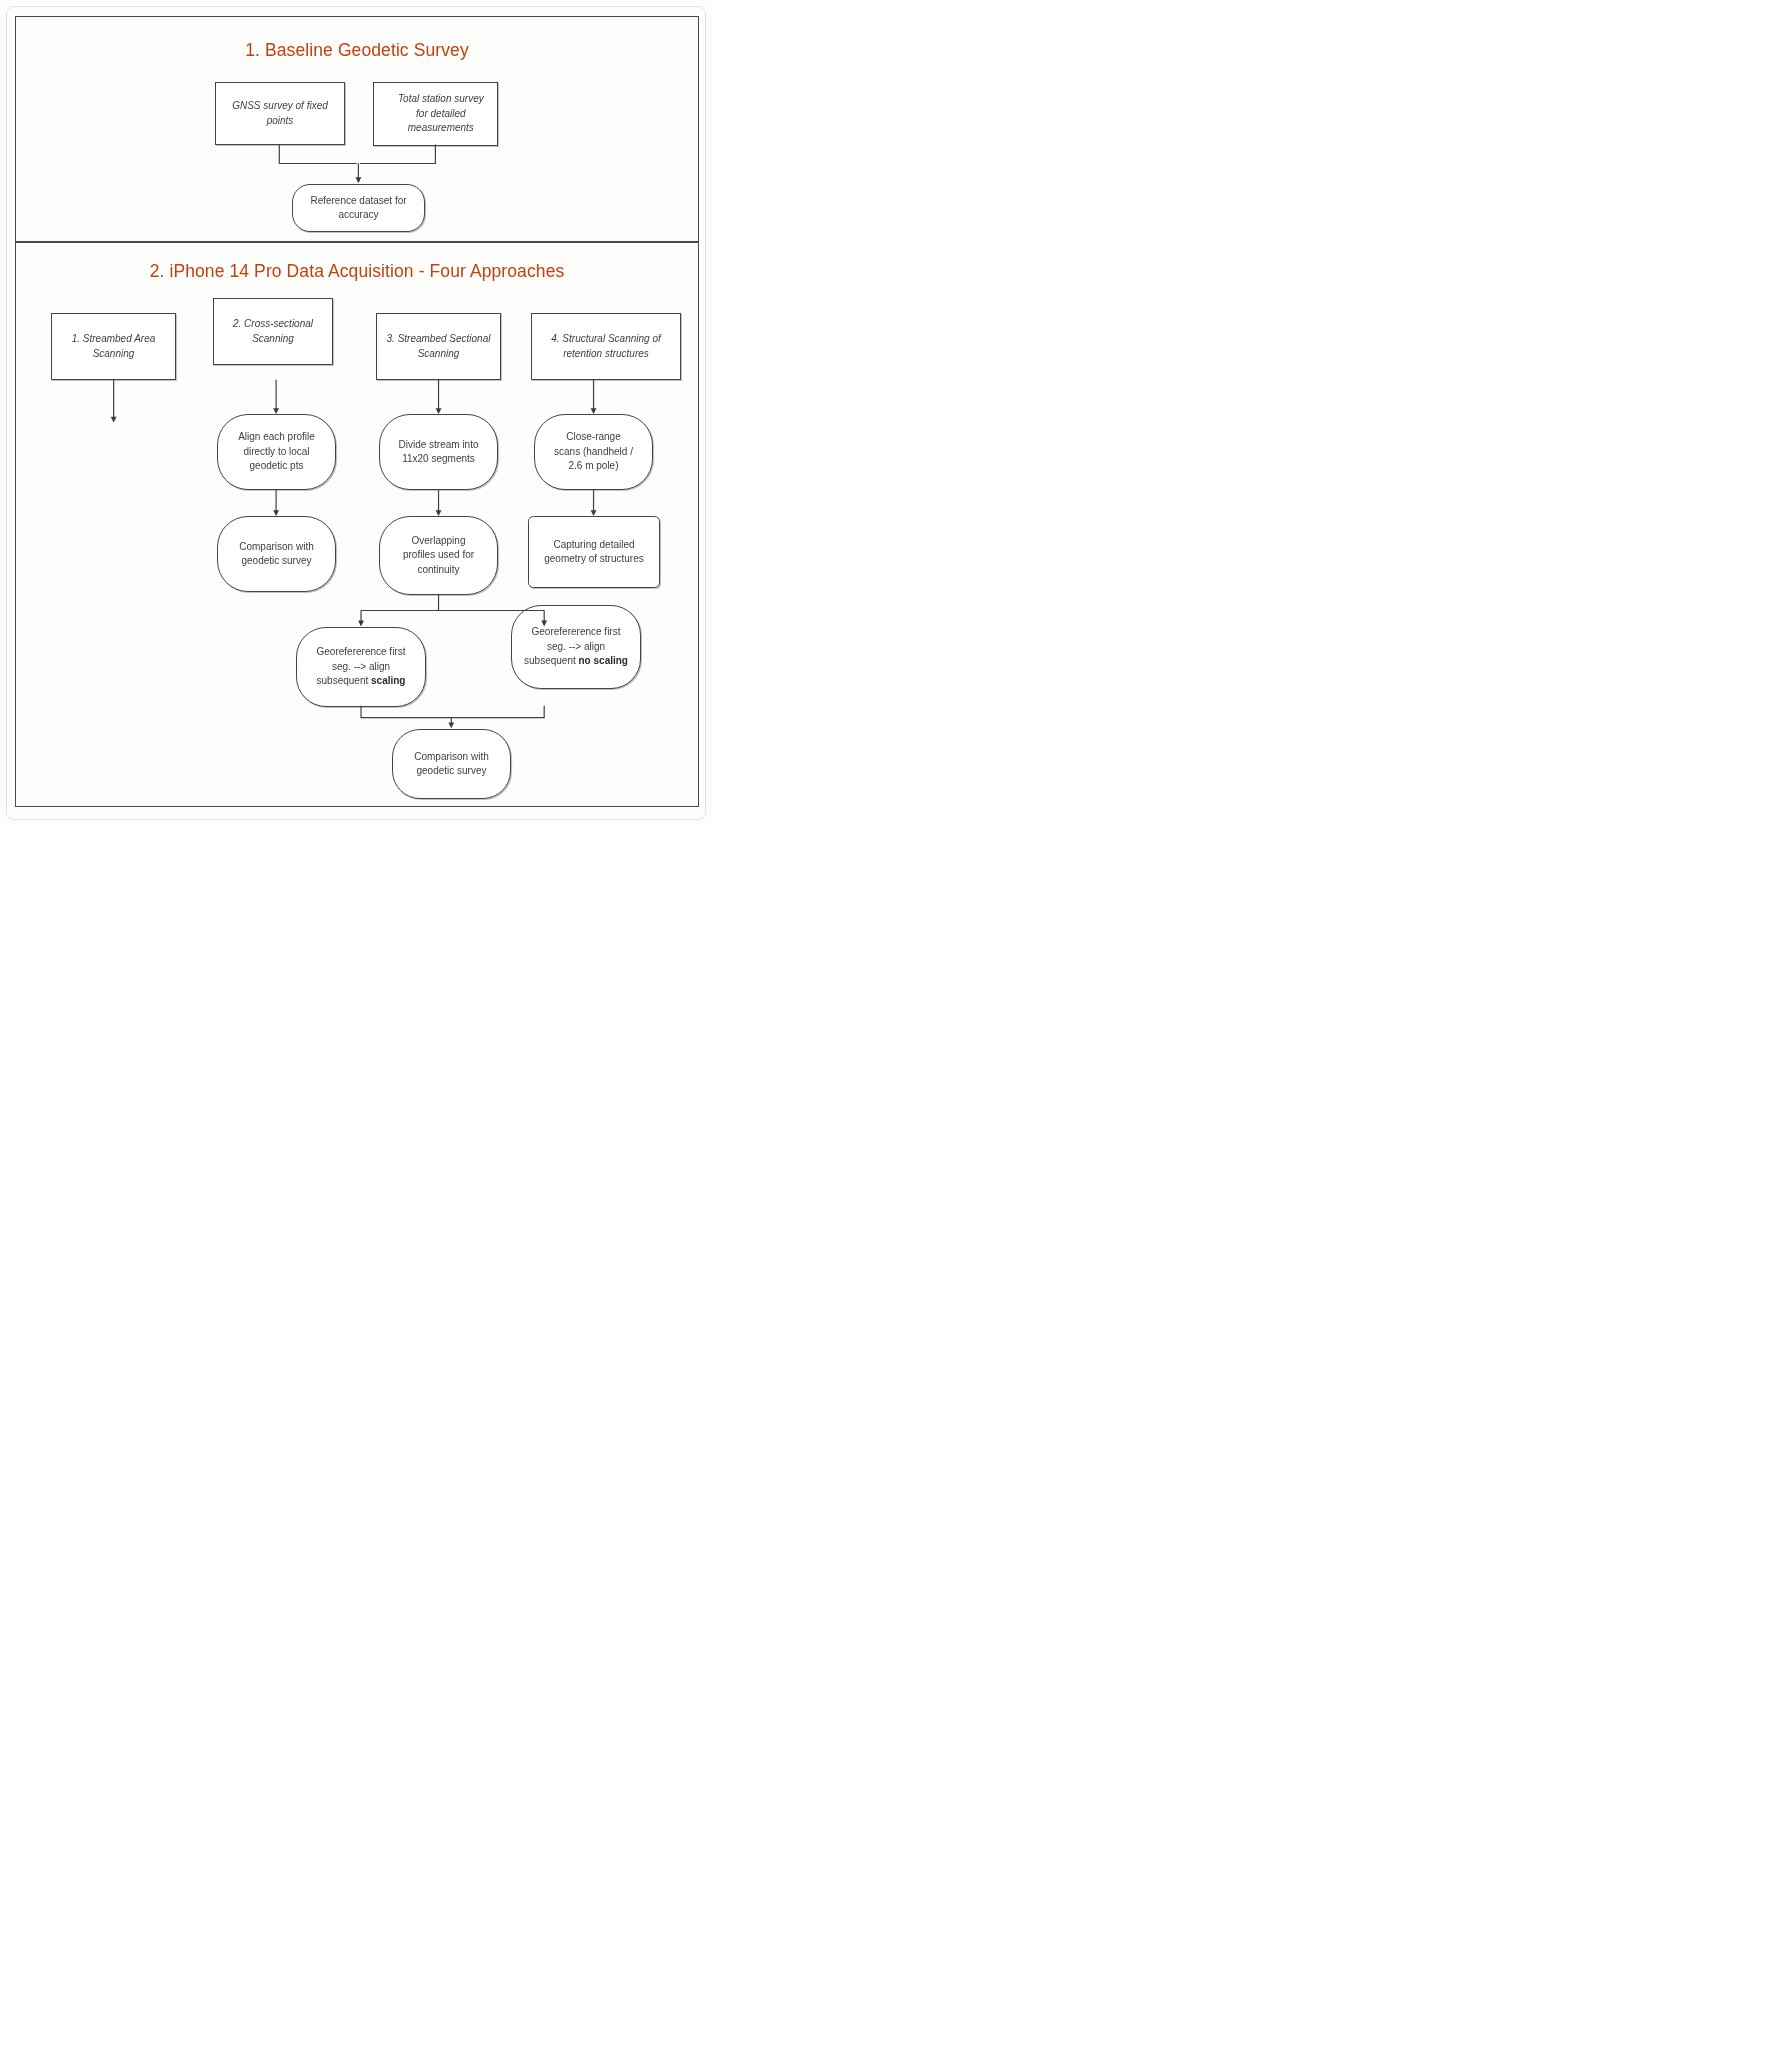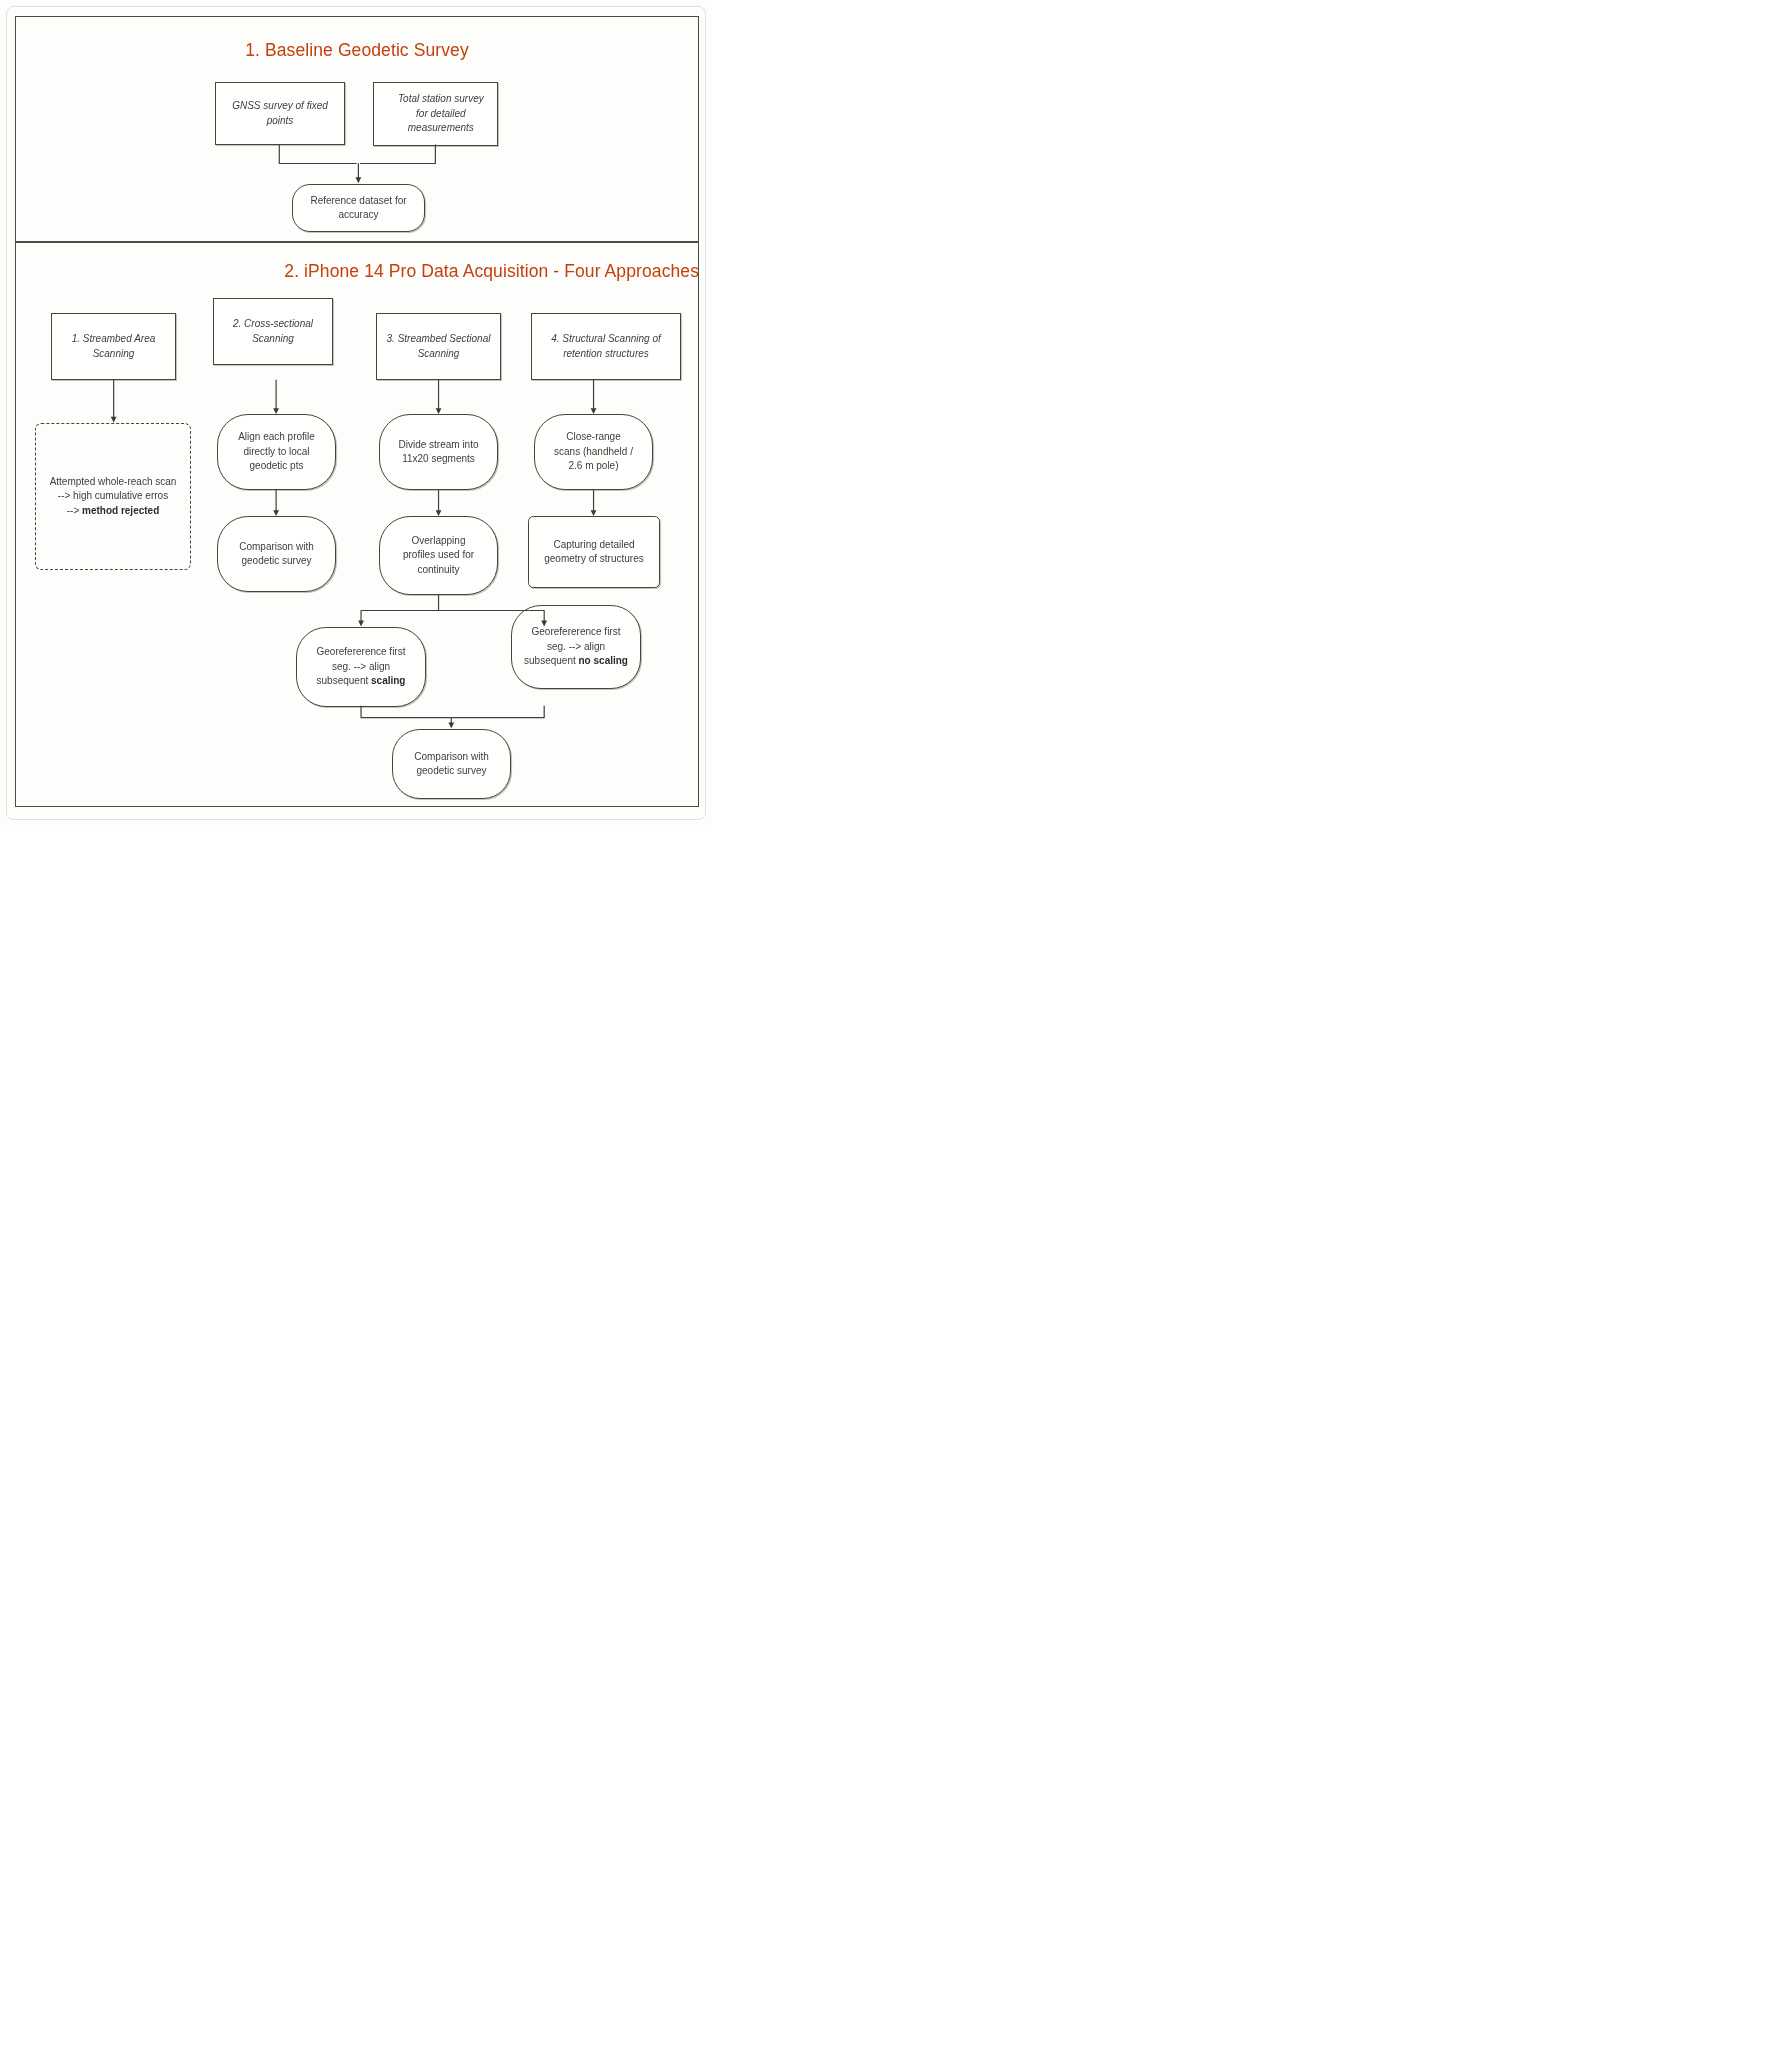--- a/index.html
+++ b/index.html
@@ -50,32 +50,27 @@
   <div class="divider"></div>
 
   <div class="sec-title" style="top:40px;">1. Baseline Geodetic Survey</div>
 
   <div class="node italic rect" style="left:215px;top:82px;width:130px;height:63px;">GNSS survey of fixed points</div>
 
   <div class="node italic rect" style="left:373px;top:82px;width:125px;height:64px;padding-left:17px;">Total station survey for detailed measurements</div>
 
   <div class="node stadium-sm" style="left:292px;top:184px;width:133px;height:48px;">Reference dataset for accuracy</div>
 
-  <div class="sec-title" style="top:261px;text-align:right;">2. iPhone 14 Pro Data Acquisition - Four Approaches</div>
+  <div class="sec-title" style="top:261px;">2. iPhone 14 Pro Data Acquisition - Four Approaches</div>
 
   <div class="node italic rect" style="left:51px;top:313px;width:125px;height:67px;">1. Streambed Area Scanning</div>
   <div class="node italic rect" style="left:213px;top:298px;width:120px;height:67px;">2. Cross-sectional Scanning</div>
   <div class="node italic rect" style="left:376px;top:313px;width:125px;height:67px;">3. Streambed Sectional Scanning</div>
   <div class="node italic rect" style="left:531px;top:313px;width:150px;height:67px;">4. Structural Scanning of retention structures</div>
 
-  <div class="node dashed" style="left:35px;top:423px;width:156px;height:147px;">
-    <div>Attempted whole-reach scan</div>
-    <div>--&gt; high cumulative erros</div>
-    <div><span>--&gt; </span><strong>method rejected</strong></div>
-  </div>
 
   <div class="node stadium" style="left:217px;top:414px;width:119px;height:76px;">Align each profile directly to local geodetic pts</div>
   <div class="node stadium" style="left:379px;top:414px;width:119px;height:76px;">Divide stream into 11x20 segments</div>
   <div class="node stadium" style="left:534px;top:414px;width:119px;height:76px;">Close-range scans (handheld / 2.6 m pole)</div>
 
   <div class="node stadium" style="left:217px;top:516px;width:119px;height:76px;">Comparison with geodetic survey</div>
   <div class="node stadium" style="left:379px;top:516px;width:119px;height:79px;">Overlapping profiles used for continuity</div>
   <div class="node rounded-rect" style="left:528px;top:516px;width:132px;height:72px;">Capturing detailed geometry of structures</div>
 
   <div class="node stadium-wide" style="left:296px;top:627px;width:130px;height:80px;">

